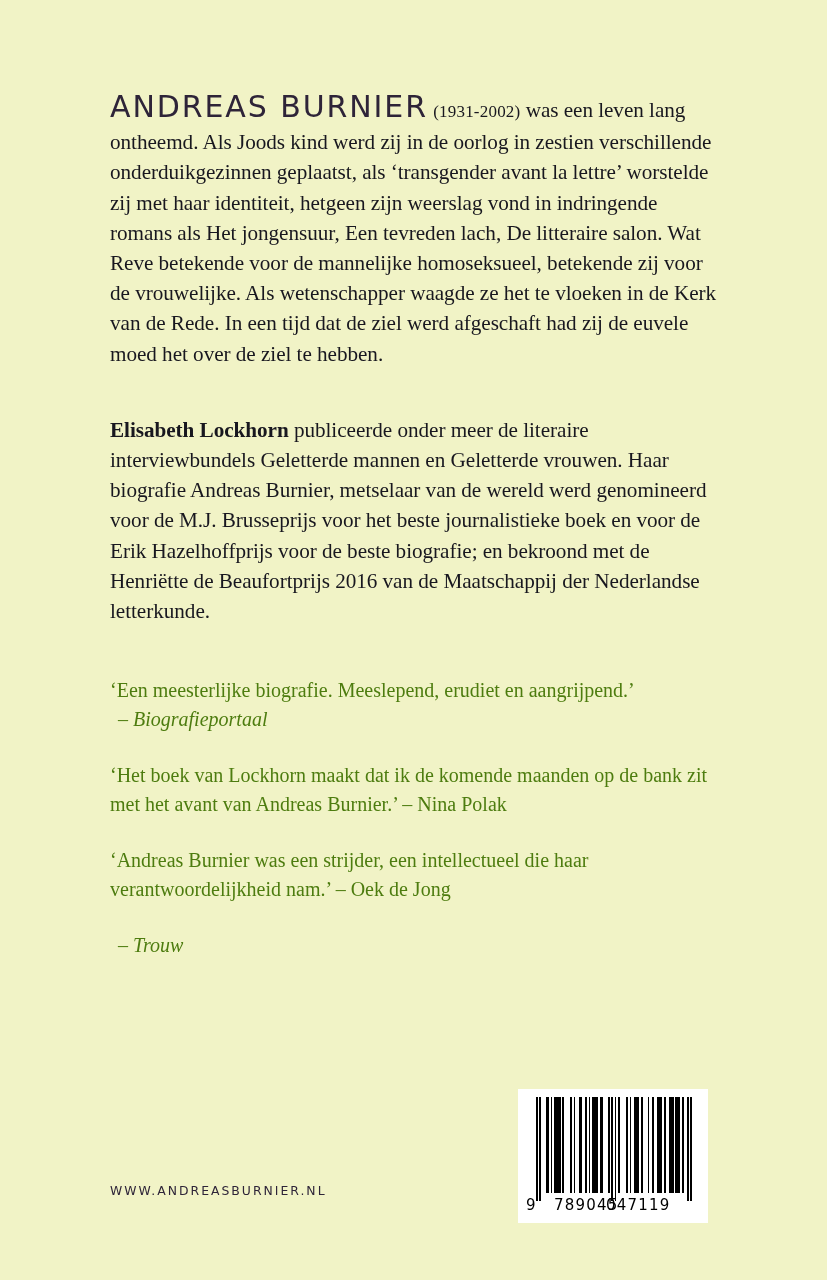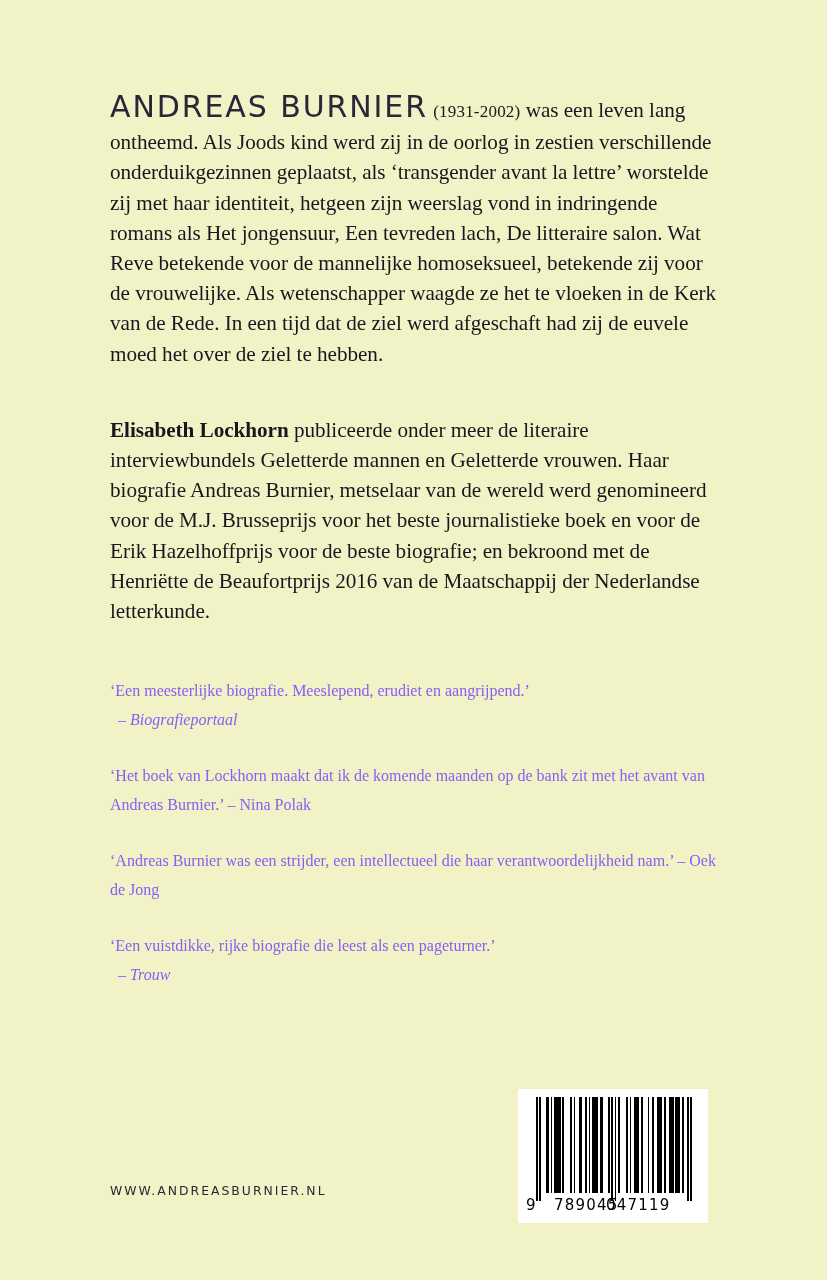--- a/index.html
+++ b/index.html
@@ -67,23 +67,23 @@
   #author-paragraph {
     margin-top: 46px;
   }
 
   
   .quotes {
     margin-top: 50px;
   }
   .quote {
     font-family: "Liberation Serif", serif;
-    font-size: 16px;
+    font-size: 20px;
     line-height: 29px;
-    color: #8b5cf6;
+    color: #4d7c0f;
     margin: 0 0 27px 0;
   }
   .quote:last-child { margin-bottom: 0; }
   .quote .src {
     font-style: italic;
   }
   .quote .smallcaps {
     font-style: italic;
     font-size: 0.82em;
     letter-spacing: 0.4px;
@@ -193,21 +193,21 @@
       <p class="quote">
         <span>‘Het boek van Lockhorn maakt dat ik de komende maanden op de bank zit met het avant van Andreas Burnier.’</span><span> – </span><span>Nina Polak</span>
       </p>
 
       <p class="quote">
         <span>‘Andreas Burnier was een strijder, een intellectueel die haar verantwoordelijkheid nam.’</span><span> – </span><span>Oek de Jong</span>
       </p>
 
 
       <p class="quote">
-        <span>‘Een vuistdikke, rijke biografie die leest als een pageturner.’</span><span class="cont"><span>– </span><span class="src">Trouw</span></span>
+        <span class="cont"><span>– </span><span class="src">Trouw</span></span>
       </p>
 
     </div>
   </div>
 
   <div class="urls">
     <div class="url">www.andreasburnier.nl</div>
   </div>
 
   <div class="barcode-box">

